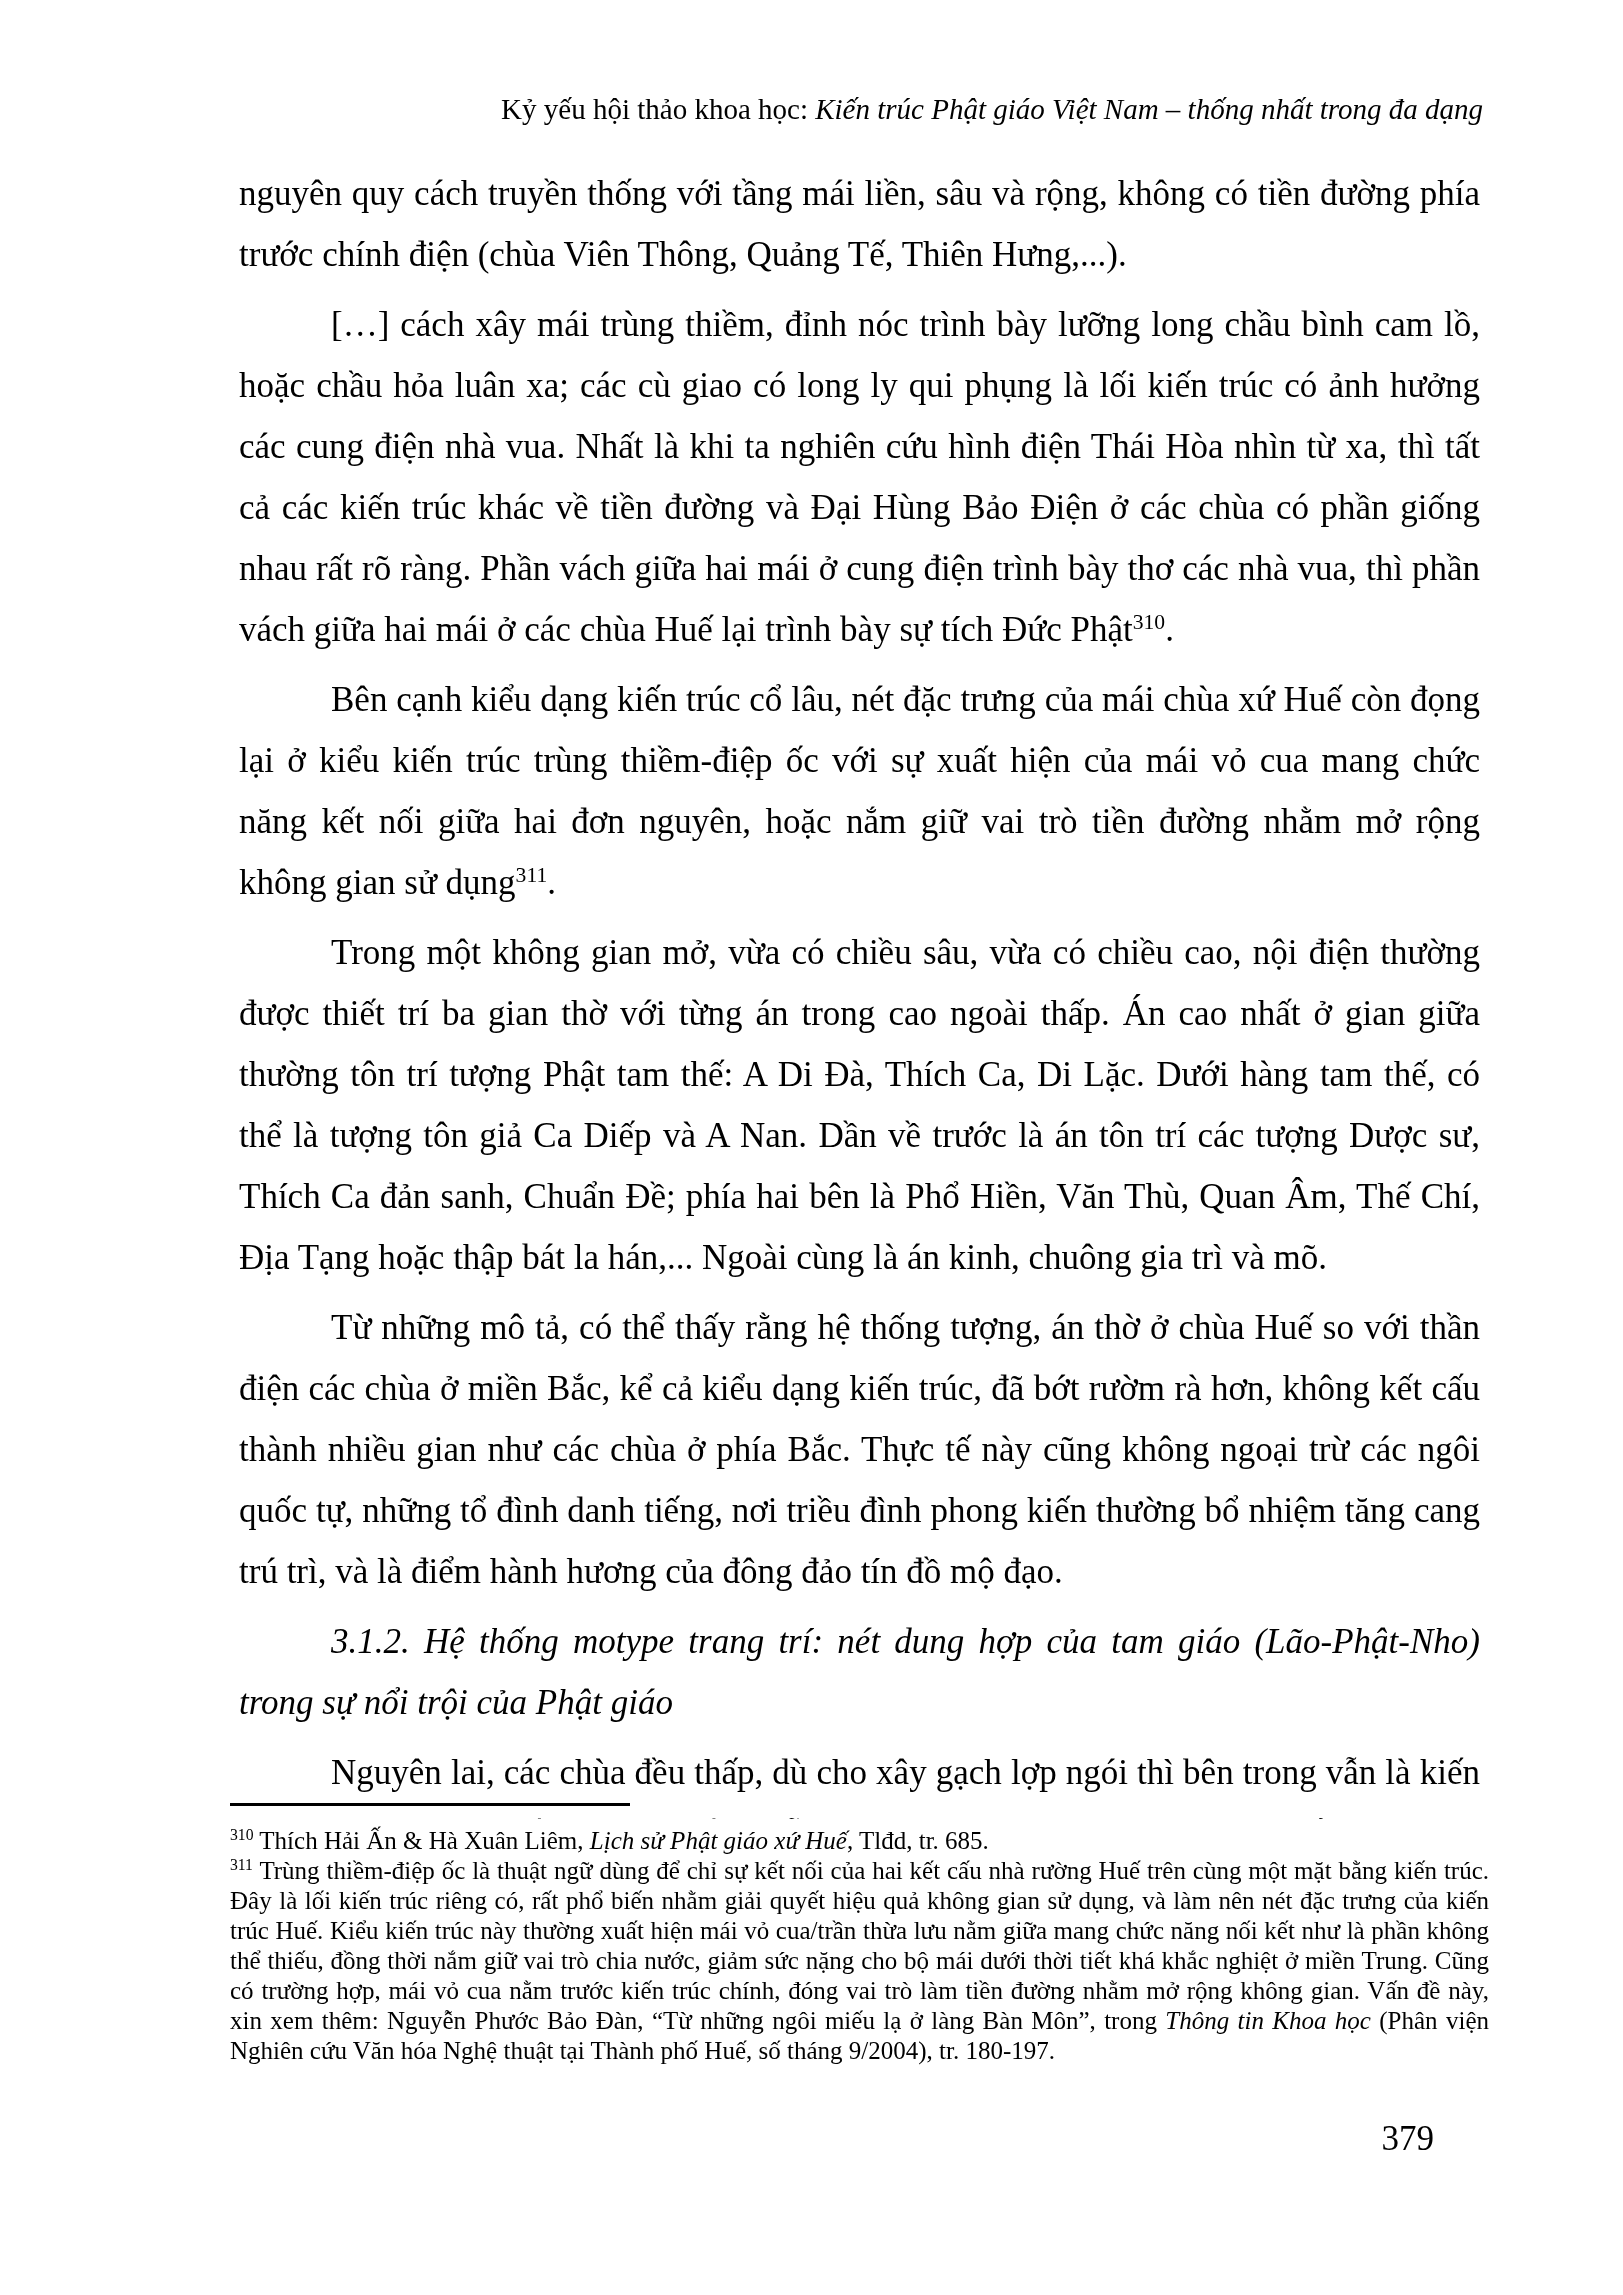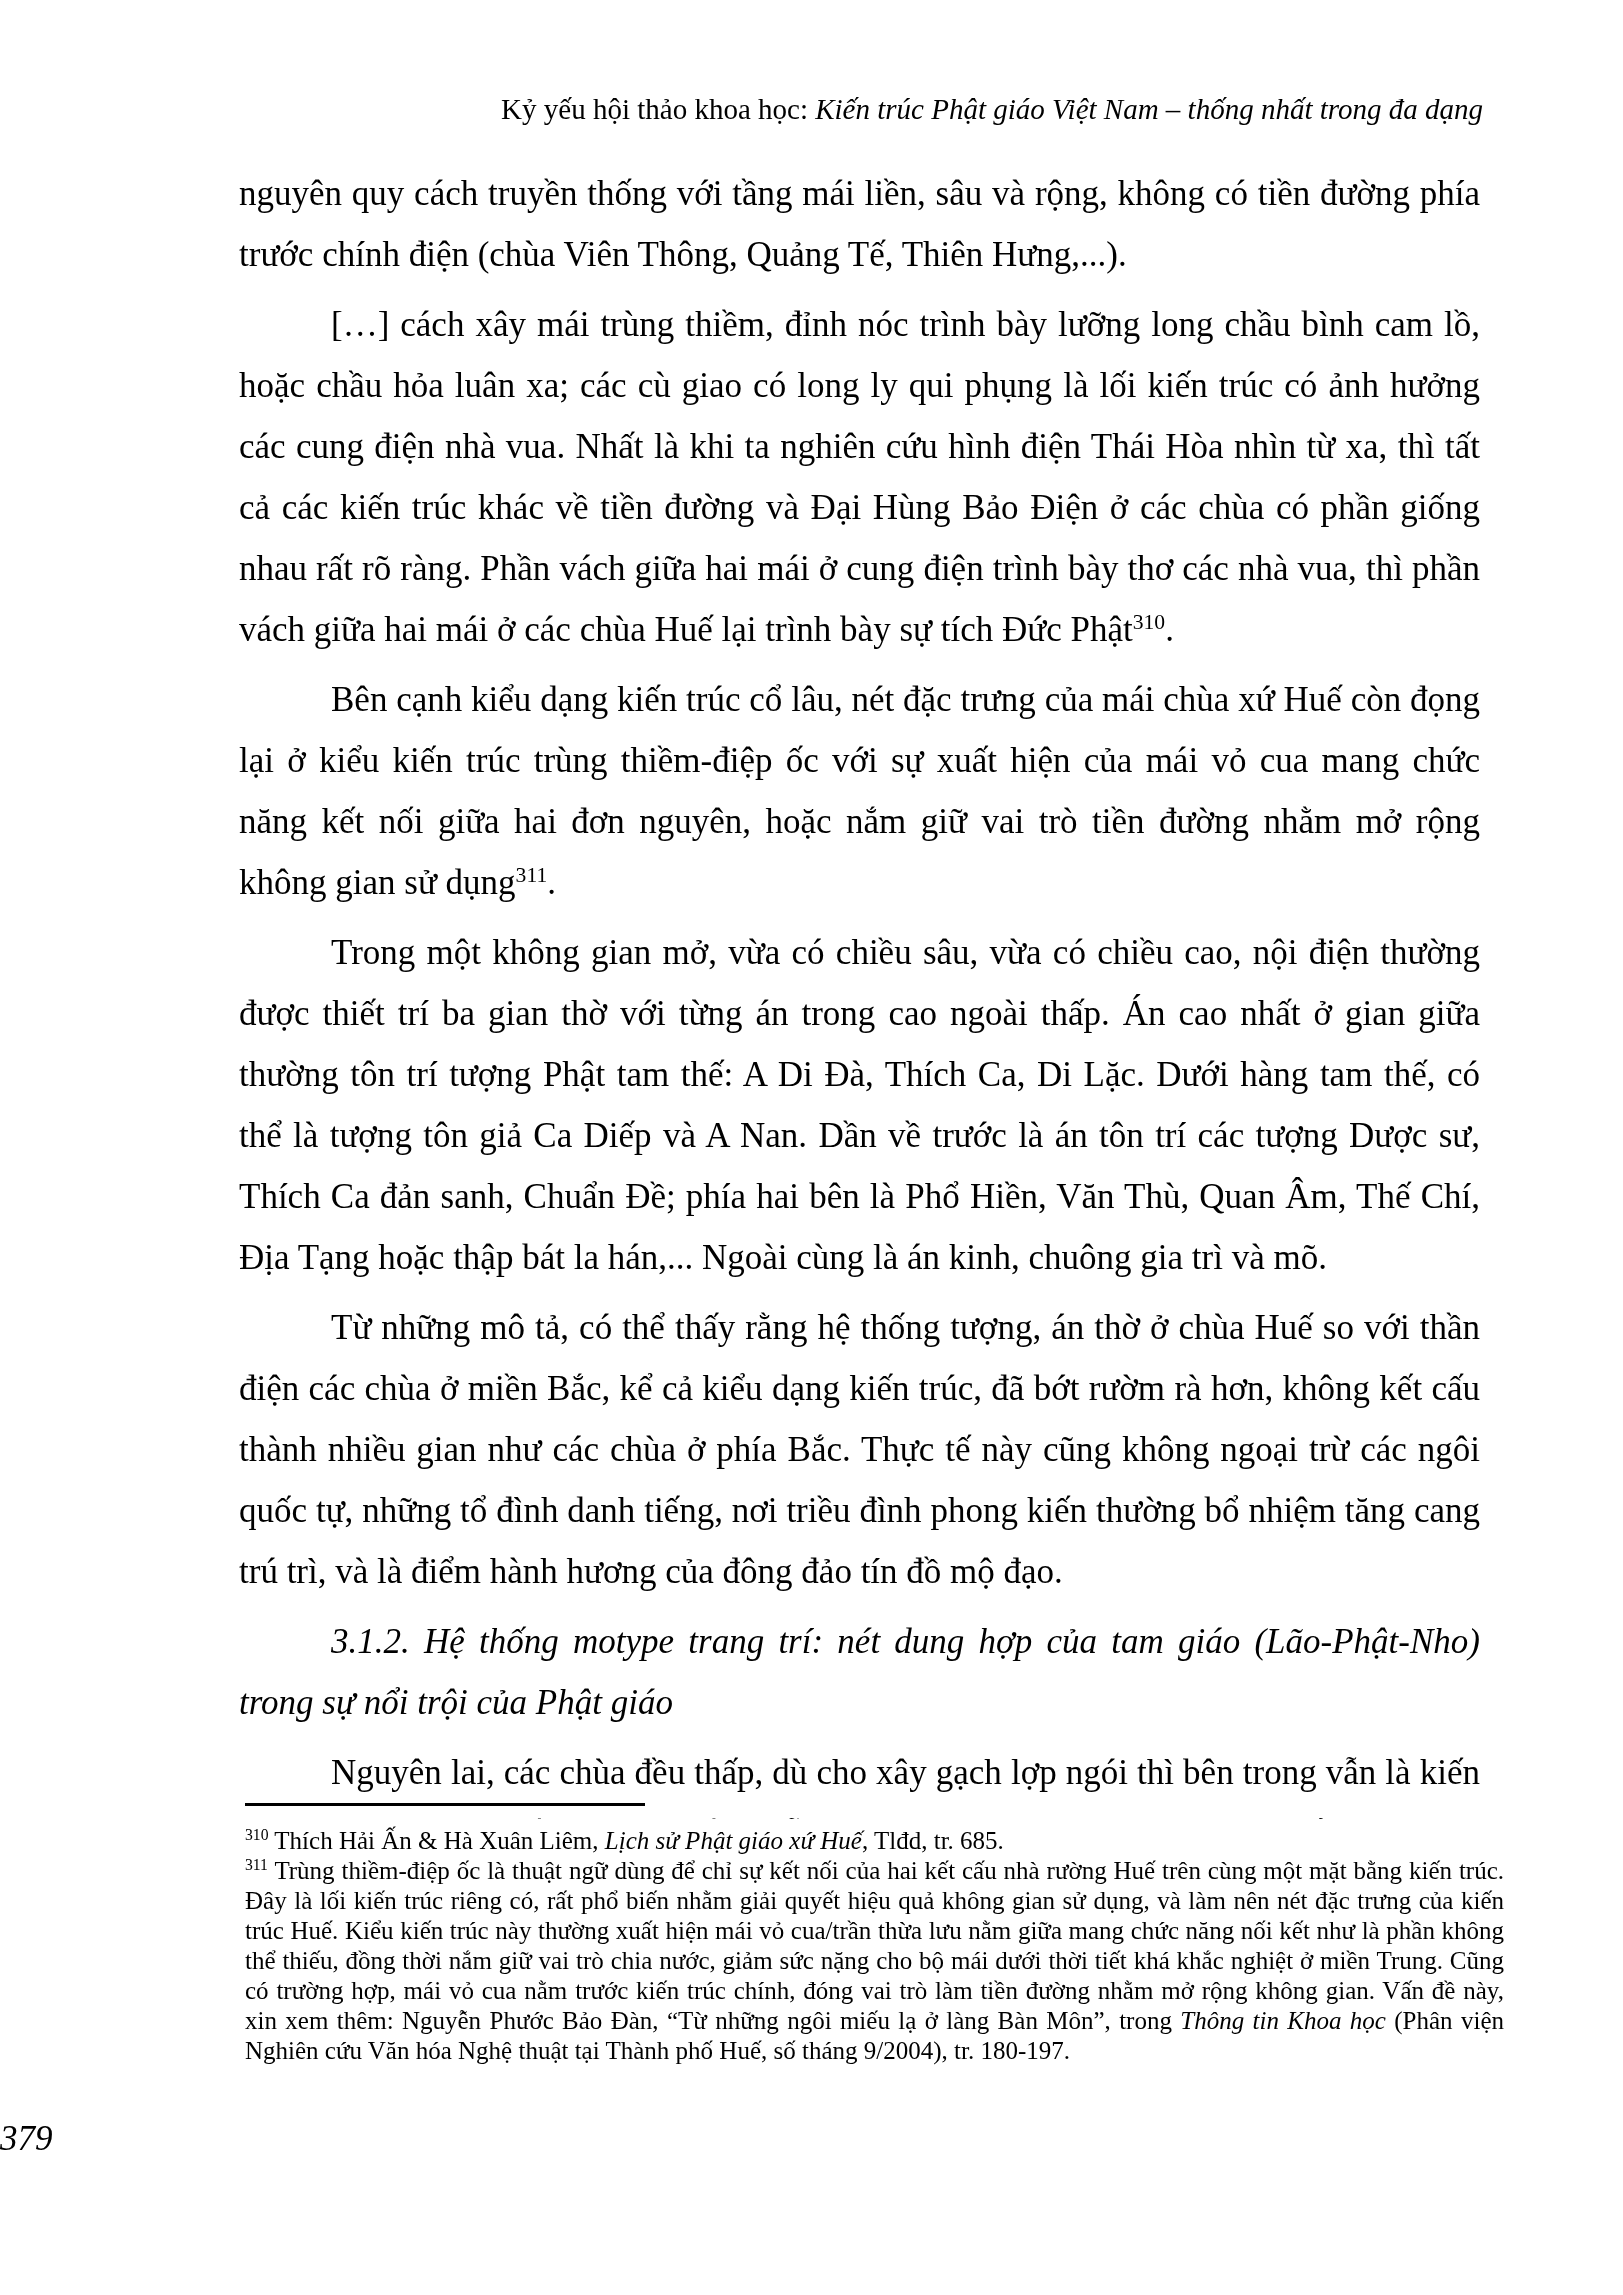--- a/index.html
+++ b/index.html
@@ -33,41 +33,40 @@
   .body-text p { margin: 9px; text-indent: 92px; }
   .body-text p.flush { text-indent: 0; }
   .heading { font-style: italic; }
   sup.fnref {
     font-size: 21.6px; line-height: 0;
     vertical-align: baseline;
     position: relative; top: -0.55em;
   }
   .footnotes {
     position: absolute;
-    top: 1803px; left: 245px; width: 1259px;
+    top: 1803px; left: 230px; width: 1259px;
     font-size: 25px; line-height: 30px;
     text-align: justify;
   }
   .fn-rule {
     width: 400px; height: 0;
     border-top: 3.3px solid #000000;
     margin: 0 0 19.6px 0;
   }
   .fn { margin: 0; }
   sup.fnmark {
     font-size: 15.7px; line-height: 0;
     vertical-align: baseline;
     position: relative; top: -0.55em;
   }
   .page-number {
     position: absolute;
     top: 2118px; left: 0; width: 1434px;
     font-size: 35px; line-height: 42px;
-    text-align: left;
-    font-style: italic;
+    text-align: right;
   }
 </style>
 </head>
 <body>
 
 <div class="page">
 
   <div class="running-header"><span>Kỷ yếu hội thảo khoa học: </span><span class="it">Kiến trúc Phật giáo Việt Nam – thống nhất trong đa dạng</span></div>
 
   <div class="body-text">

